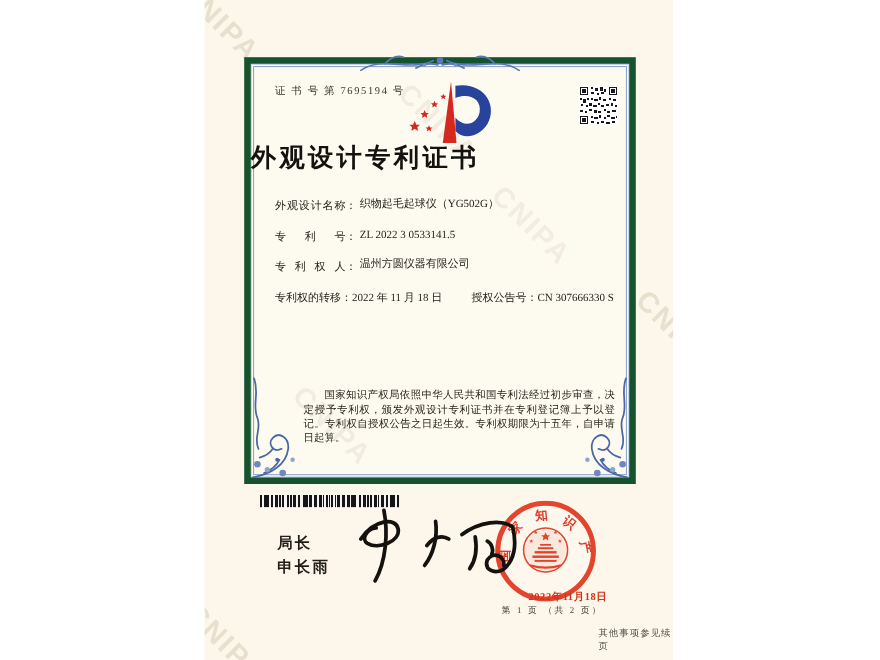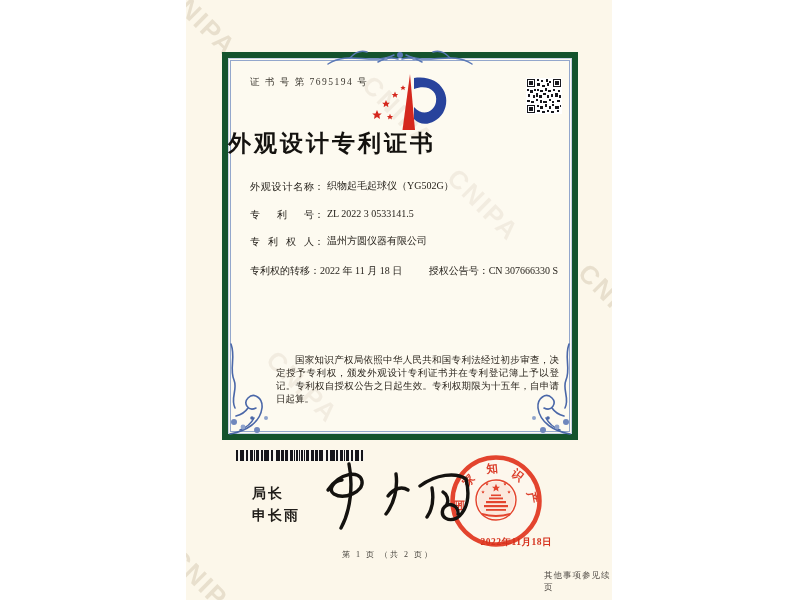--- a/index.html
+++ b/index.html
@@ -69,21 +69,21 @@
     font-family:"Liberation Sans",sans-serif;font-weight:bold;
     font-size:14px;letter-spacing:2px;color:#211e1a;line-height:22px;z-index:3;
   }
   .sig{position:absolute;left:80px;top:398px;z-index:3;}
   .seal{position:absolute;left:222px;top:397px;z-index:2;opacity:.95;}
   .sealdate{
     position:absolute;left:210px;top:462px;width:114px;text-align:right;z-index:4;
     font-size:9.5px;font-weight:bold;color:#d5311c;letter-spacing:.5px;margin-top:16px;
   }
   .pageind{
-    position:absolute;left:0;right:24px;top:491px;text-align:center;z-index:3;
+    position:absolute;left:0;right:24px;top:491px;text-align:right;z-index:3;
     font-size:8px;letter-spacing:2px;color:#43403a;
   }
   .topflourish{position:absolute;left:50%;top:-12px;transform:translateX(-50%);z-index:2;}
   .corner{position:absolute;bottom:-2px;z-index:1;}
   .corner.left{left:-2px;}
   .corner.right{right:-2px;transform:scaleX(-1);}
   .contnote{
     position:absolute;left:358px;top:570px;font-size:8.5px;letter-spacing:1px;color:#55504a;
   }
   svg{display:block;}

